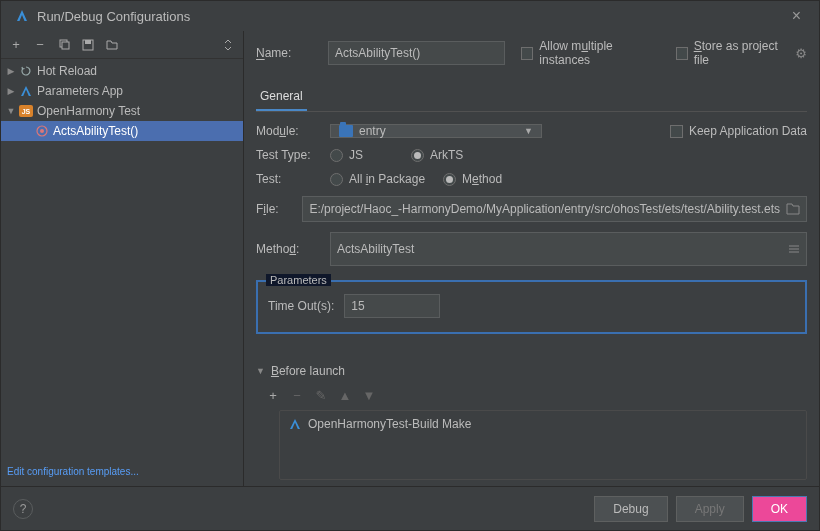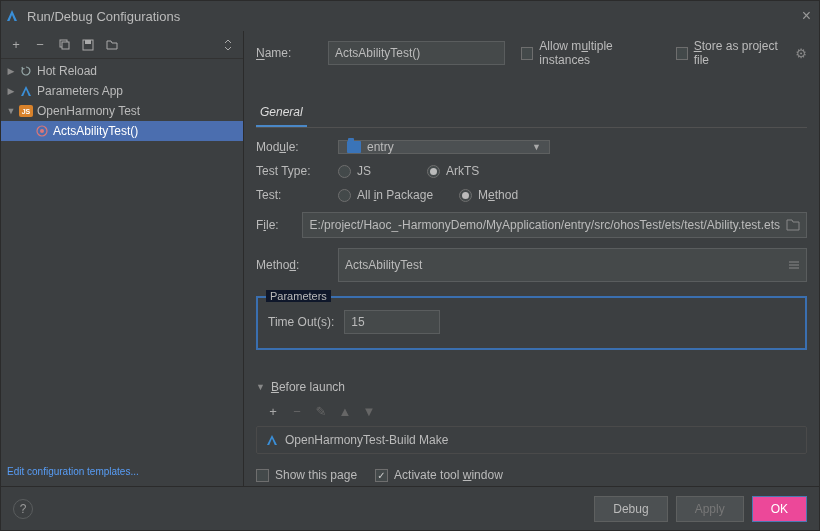--- a/index.html
+++ b/index.html
@@ -1,48 +1,48 @@
 <!DOCTYPE html>
 <html><head>
 <meta charset="utf-8">
 <style>
 * { box-sizing: border-box; margin: 0; padding: 0; font-family: -apple-system, "Segoe UI", Arial, sans-serif; }
 body { background: #3c3f41; color: #bbbbbb; font-size: 12px; overflow: hidden; }
 .window { width: 820px; height: 531px; background: #3c3f41; display: flex; flex-direction: column; border: 1px solid #2b2b2b; }
-.titlebar { height: 30px; display: flex; align-items: center; padding: 0 4px; justify-content: space-between; }
+.titlebar { height: 30px; display: flex; align-items: center; padding: 0 14px; justify-content: space-between; }
 .titlebar-left { display: flex; align-items: center; gap: 8px; }
 .titlebar-title { font-size: 13px; color: #bbbbbb; }
 .close-x { color: #999; font-size: 16px; cursor: pointer; padding: 0 4px; }
 .main { flex: 1; display: flex; min-height: 0; }
 .sidebar { width: 243px; background: #3c3f41; border-right: 1px solid #2b2b2b; display: flex; flex-direction: column; }
 .sidebar-toolbar { height: 28px; display: flex; align-items: center; gap: 6px; padding: 0 6px; border-bottom: 1px solid #323232; }
 .tbtn { width: 18px; height: 18px; display: flex; align-items: center; justify-content: center; color: #aaa; font-size: 13px; cursor: pointer; }
 .tree { flex: 1; padding-top: 2px; overflow: auto; }
 .tree-row { display: flex; align-items: center; height: 20px; padding-left: 4px; gap: 2px; cursor: pointer; }
 .tree-row.level0 { padding-left: 4px; }
 .tree-row.level1 { padding-left: 20px; }
 .tree-row.selected { background: #4b6eaf; color: #fff; }
 .tree-arrow { width: 12px; color: #888; font-size: 9px; text-align: center; }
 .tree-icon { width: 14px; height: 14px; display: inline-flex; align-items: center; justify-content: center; font-size: 10px; }
 .tree-label { font-size: 12px; padding-left: 2px; }
 .sidebar-footer { padding: 8px 6px; }
 .link { color: #589df6; cursor: pointer; font-size: 10px; }
 .content { flex: 1; display: flex; flex-direction: column; padding: 8px 12px 0 12px; min-width: 0; }
-.row { display: flex; align-items: center; margin-bottom: 24px; gap: 8px; }
+.row { display: flex; align-items: center; margin-bottom: 8px; gap: 8px; }
 .label { color: #bbbbbb; min-width: 64px; }
 .underline { text-decoration: underline; text-decoration-color: #888; text-underline-offset: 2px; }
 input[type=text], .input { background: #45494a; border: 1px solid #5a5d5e; color: #bbbbbb; height: 24px; padding: 0 6px; font-size: 12px; }
 .name-input { width: 192px; }
 .checkbox { display: flex; align-items: center; gap: 6px; cursor: pointer; }
 .checkbox .box { width: 13px; height: 13px; border: 1px solid #6e6e6e; background: #43494a; display: inline-flex; align-items: center; justify-content: center; font-size: 10px; color: #ccc; }
 .gear { color: #888; font-size: 13px; }
-.tabs { border-bottom: 1px solid #515151; margin-top: 10px; margin-bottom: 12px; font-style: italic; }
+.tabs { border-bottom: 1px solid #515151; margin-top: 10px; margin-bottom: 12px; }
 .tab { display: inline-block; padding: 4px 4px 6px 4px; color: #bbb; border-bottom: 2px solid transparent; cursor: pointer; font-size: 12px; }
 .tab.active { border-bottom-color: #4a88c7; color: #ddd; }
-.form-row { display: flex; align-items: center; margin-bottom: 10px; gap: 16px; }
+.form-row { display: flex; align-items: center; margin-bottom: 10px; gap: 8px; }
 .form-label { width: 66px; color: #bbbbbb; }
 .select { background: #4c5052; border: 1px solid #5e6060; height: 14px; flex: 0 0 212px; display: flex; align-items: center; justify-content: space-between; padding: 0 8px; cursor: pointer; }
 .select .sel-left { display: flex; align-items: center; gap: 6px; }
 .select .sel-icon { width: 14px; height: 12px; background: #3a74b8; border-radius: 1px; position: relative; }
 .select .sel-icon::before { content: ''; position: absolute; top: -3px; left: 1px; width: 6px; height: 3px; background: #3a74b8; border-radius: 1px 1px 0 0; }
 .select .chev { color: #aaa; font-size: 9px; }
 .radio { display: flex; align-items: center; gap: 6px; cursor: pointer; }
 .radio .dot { width: 13px; height: 13px; border: 1px solid #6e6e6e; border-radius: 50%; background: #43494a; display: inline-flex; align-items: center; justify-content: center; }
 .radio.selected .dot::after { content: ''; width: 7px; height: 7px; background: #bbbbbb; border-radius: 50%; }
 .file-input-wrap { flex: 1; display: flex; align-items: center; background: #45494a; border: 1px solid #5a5d5e; height: 26px; padding: 0 6px; gap: 6px; }
@@ -51,21 +51,21 @@
 .method-wrap { flex: 1; display: flex; align-items: center; background: #45494a; border: 1px solid #5a5d5e; height: 26px; padding: 16px 6px; }
 .method-wrap .text { flex: 1; }
 .method-wrap .list { color: #888; cursor: pointer; }
 .params-box { border: 2px solid #3a6fb0; padding: 12px 10px 14px 10px; position: relative; margin-top: 4px; }
 .params-legend { position: absolute; top: -8px; left: 8px; background: #0f172a; padding: 0 4px; color: #bbbbbb; font-size: 11px; }
 .params-row { display: flex; align-items: center; gap: 10px; }
 .timeout-input { width: 96px; }
 .section-header { display: flex; align-items: center; gap: 6px; margin-top: 30px; margin-bottom: 6px; cursor: pointer; }
 .section-header .arrow { color: #888; font-size: 9px; }
 .before-toolbar { display: flex; align-items: center; gap: 6px; padding: 2px 0 6px 8px; }
-.before-list { background: #3c3f41; border: 1px solid #4a4a4a; border-radius: 2px; padding: 6px 8px; height: 70px; }
+.before-list { background: #3c3f41; border: 1px solid #4a4a4a; border-radius: 2px; padding: 6px 8px; height: 70px; margin-left: 23px; }
 .before-item { display: flex; align-items: center; gap: 6px; }
 .logo-a { width: 14px; height: 14px; display: inline-flex; align-items: center; justify-content: center; }
 .bottom-checks { display: flex; align-items: center; gap: 18px; margin-top: 14px; margin-bottom: 4px; }
 .footer { border-top: 1px solid #2b2b2b; height: 44px; display: flex; align-items: center; justify-content: space-between; padding: 0 12px; }
 .footer-left { display: flex; align-items: center; }
 .help { width: 20px; height: 20px; border: 1px solid #5a5d5e; border-radius: 50%; display: flex; align-items: center; justify-content: center; color: #999; cursor: pointer; font-size: 12px; }
 .footer-right { display: flex; gap: 8px; }
 .btn { height: 26px; padding: 0 18px; background: #4c5052; border: 1px solid #5e6060; color: #bbbbbb; cursor: pointer; font-size: 12px; display: inline-flex; align-items: center; }
 .btn.primary { background: #ec4899; border-color: #4a79b3; color: #fff; }
 .btn.disabled { color: #777; }
@@ -180,20 +180,24 @@
       <div class="form-row">
         <span class="form-label">Mod<span style="text-decoration:underline">u</span>le:</span>
         <div class="select">
           <span class="sel-left">
               <span class="sel-icon"></span>
               <span>entry</span>
             </span>
           <span class="chev">▼</span>
         </div>
         <div class="spacer"></div>
+        <label class="checkbox">
+          <span class="box"></span>
+          <span>Keep Application Data</span>
+        </label>
       </div>
 
       <div class="form-row">
         <span class="form-label">Test Type:</span>
         <label class="radio">
             <span class="dot"></span>
             <span>JS</span>
           </label>
         <label class="radio selected" style="margin-left:40px">
             <span class="dot"></span>
@@ -262,30 +266,20 @@
         <div class="before-item">
           <span class="logo-a">
             <svg width="12" height="12" viewBox="0 0 12 12">
                 <path d="M6 1 L11 11 L8.8 11 L6 4.5 L3.2 11 L1 11 Z" fill="#3a8fd8"></path>
               </svg>
           </span>
           <span>OpenHarmonyTest-Build Make</span>
         </div>
       </div>
 
-      <div class="bottom-checks">
-        <label class="checkbox">
-          <span class="box"></span>
-          <span>Show this page</span>
-        </label>
-        <label class="checkbox">
-          <span class="box">✓</span>
-          <span>Activate tool <span style="text-decoration:underline">w</span>indow</span>
-        </label>
-      </div>
     </div>
   </div>
 
   <div class="footer">
     <div class="footer-left">
       <span class="help">?</span>
     </div>
     <div class="footer-right">
       <button class="btn">Debug</button>
       <button class="btn disabled">Apply</button>

